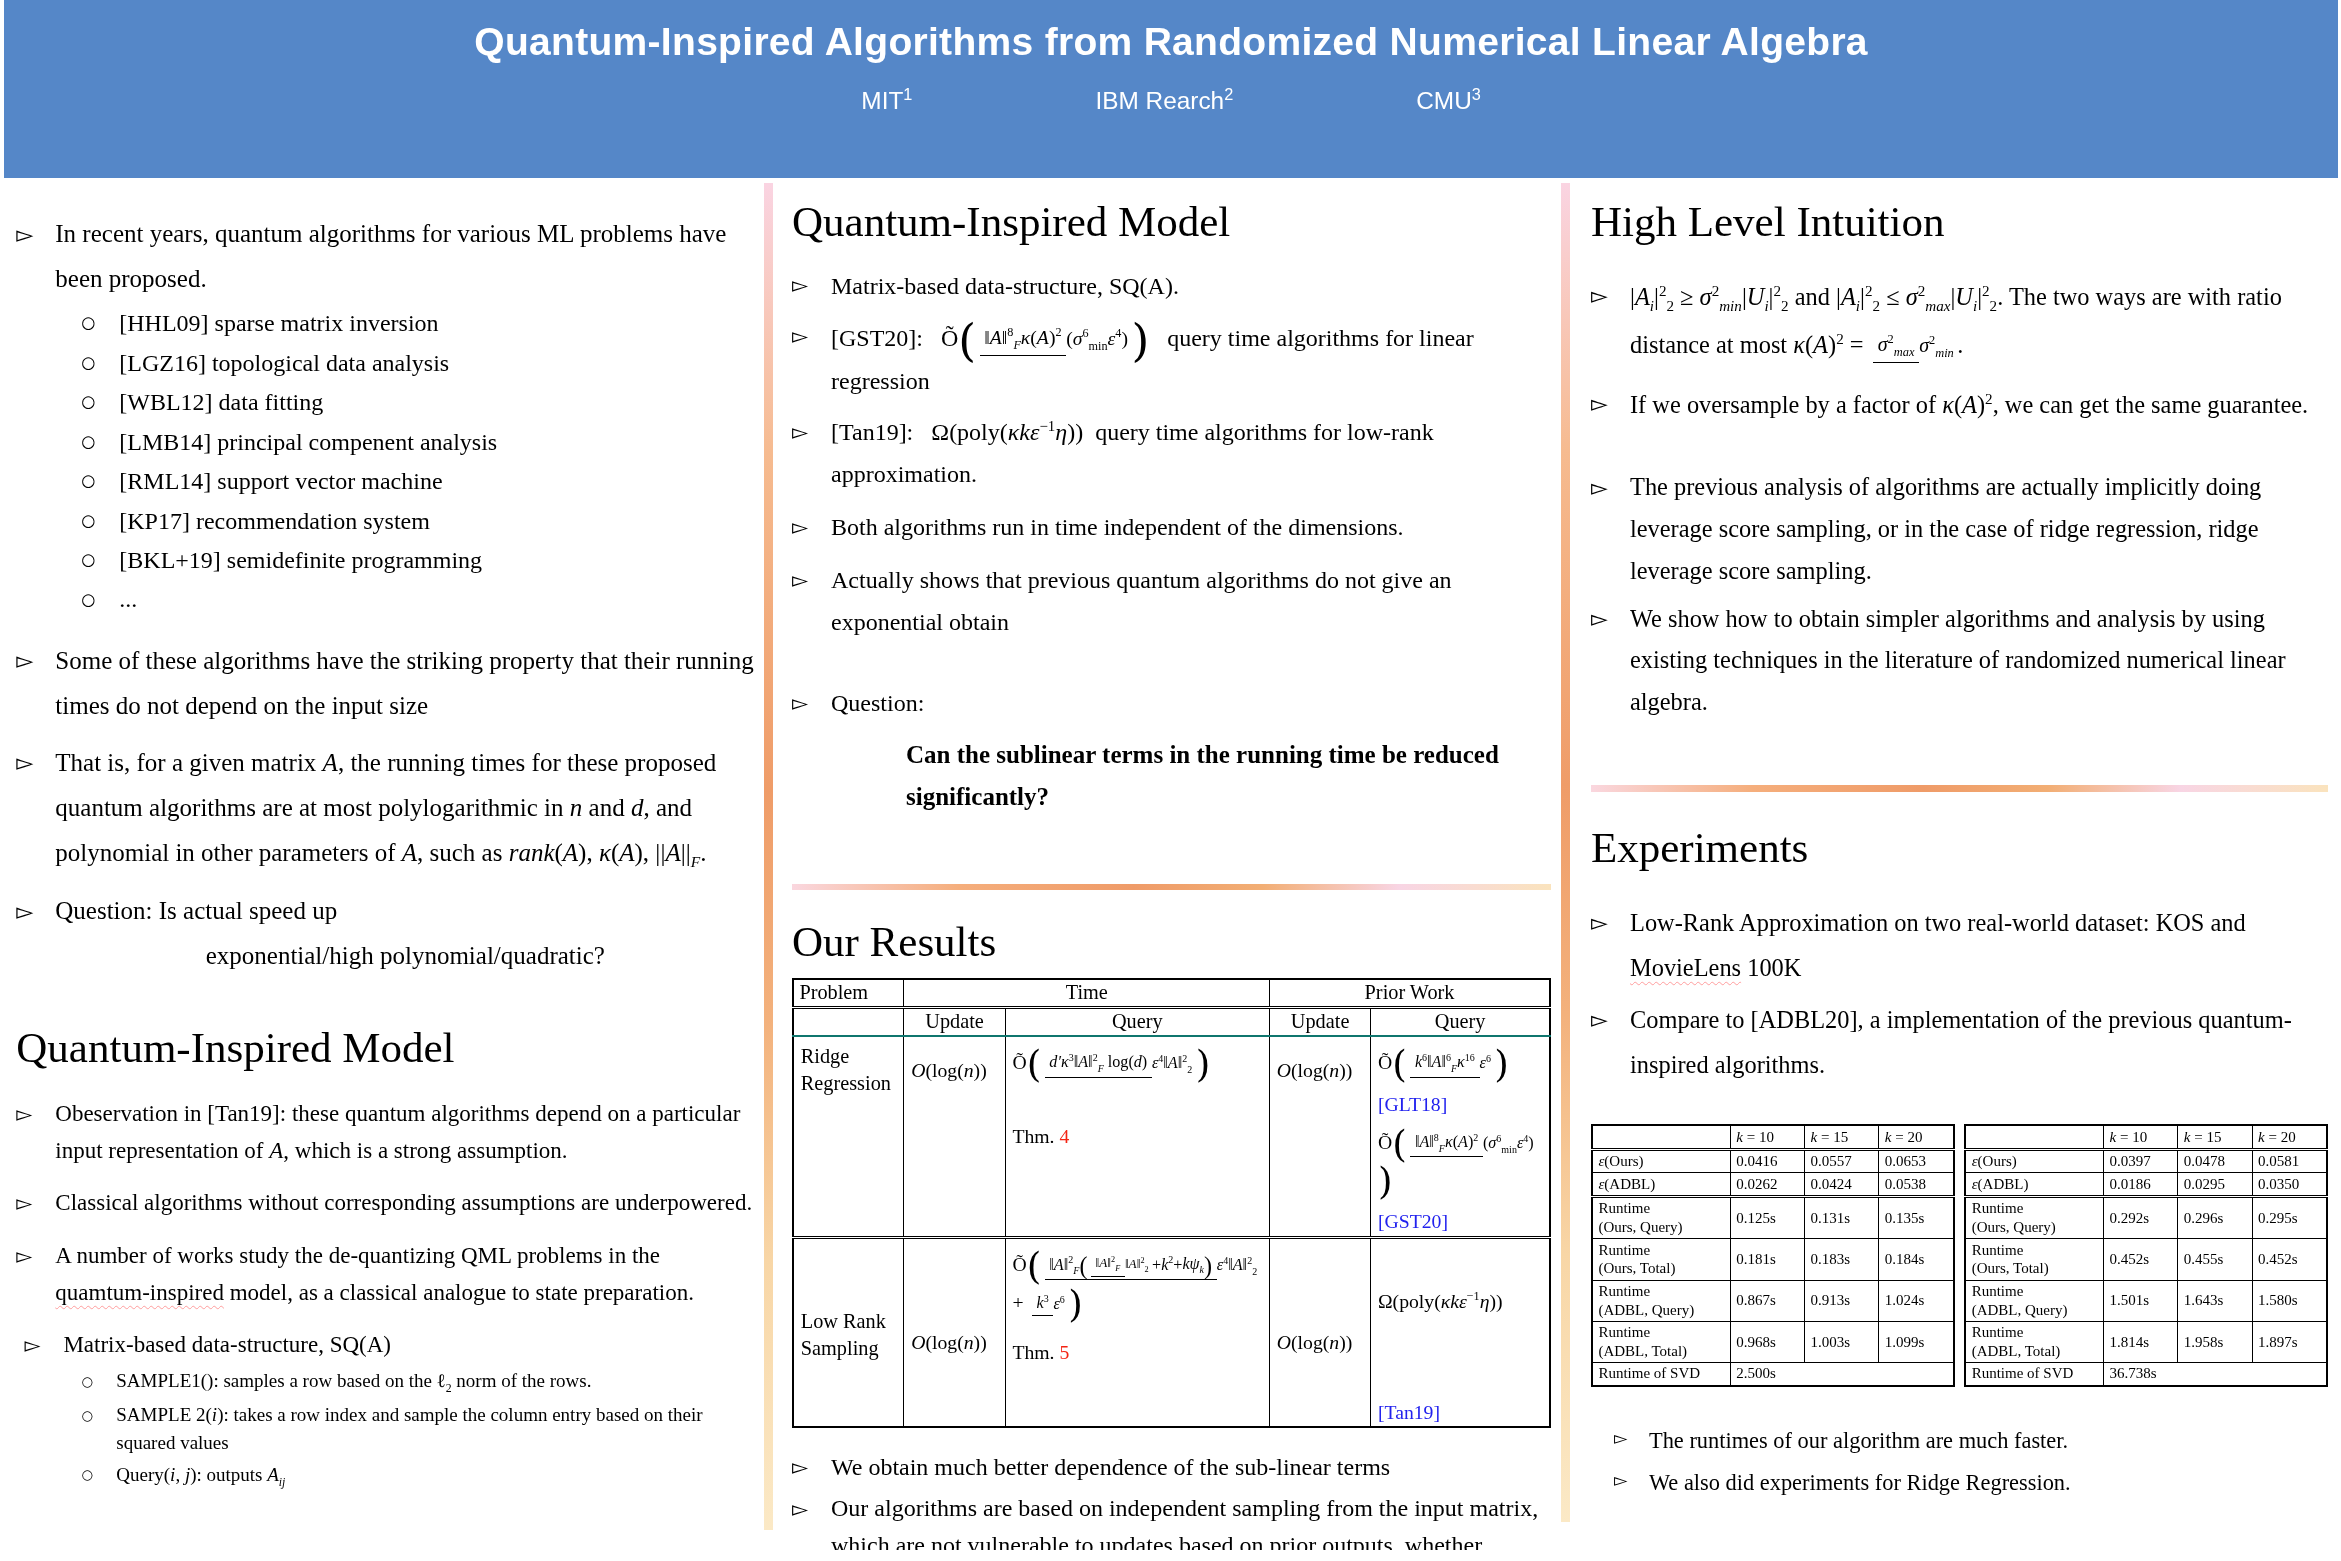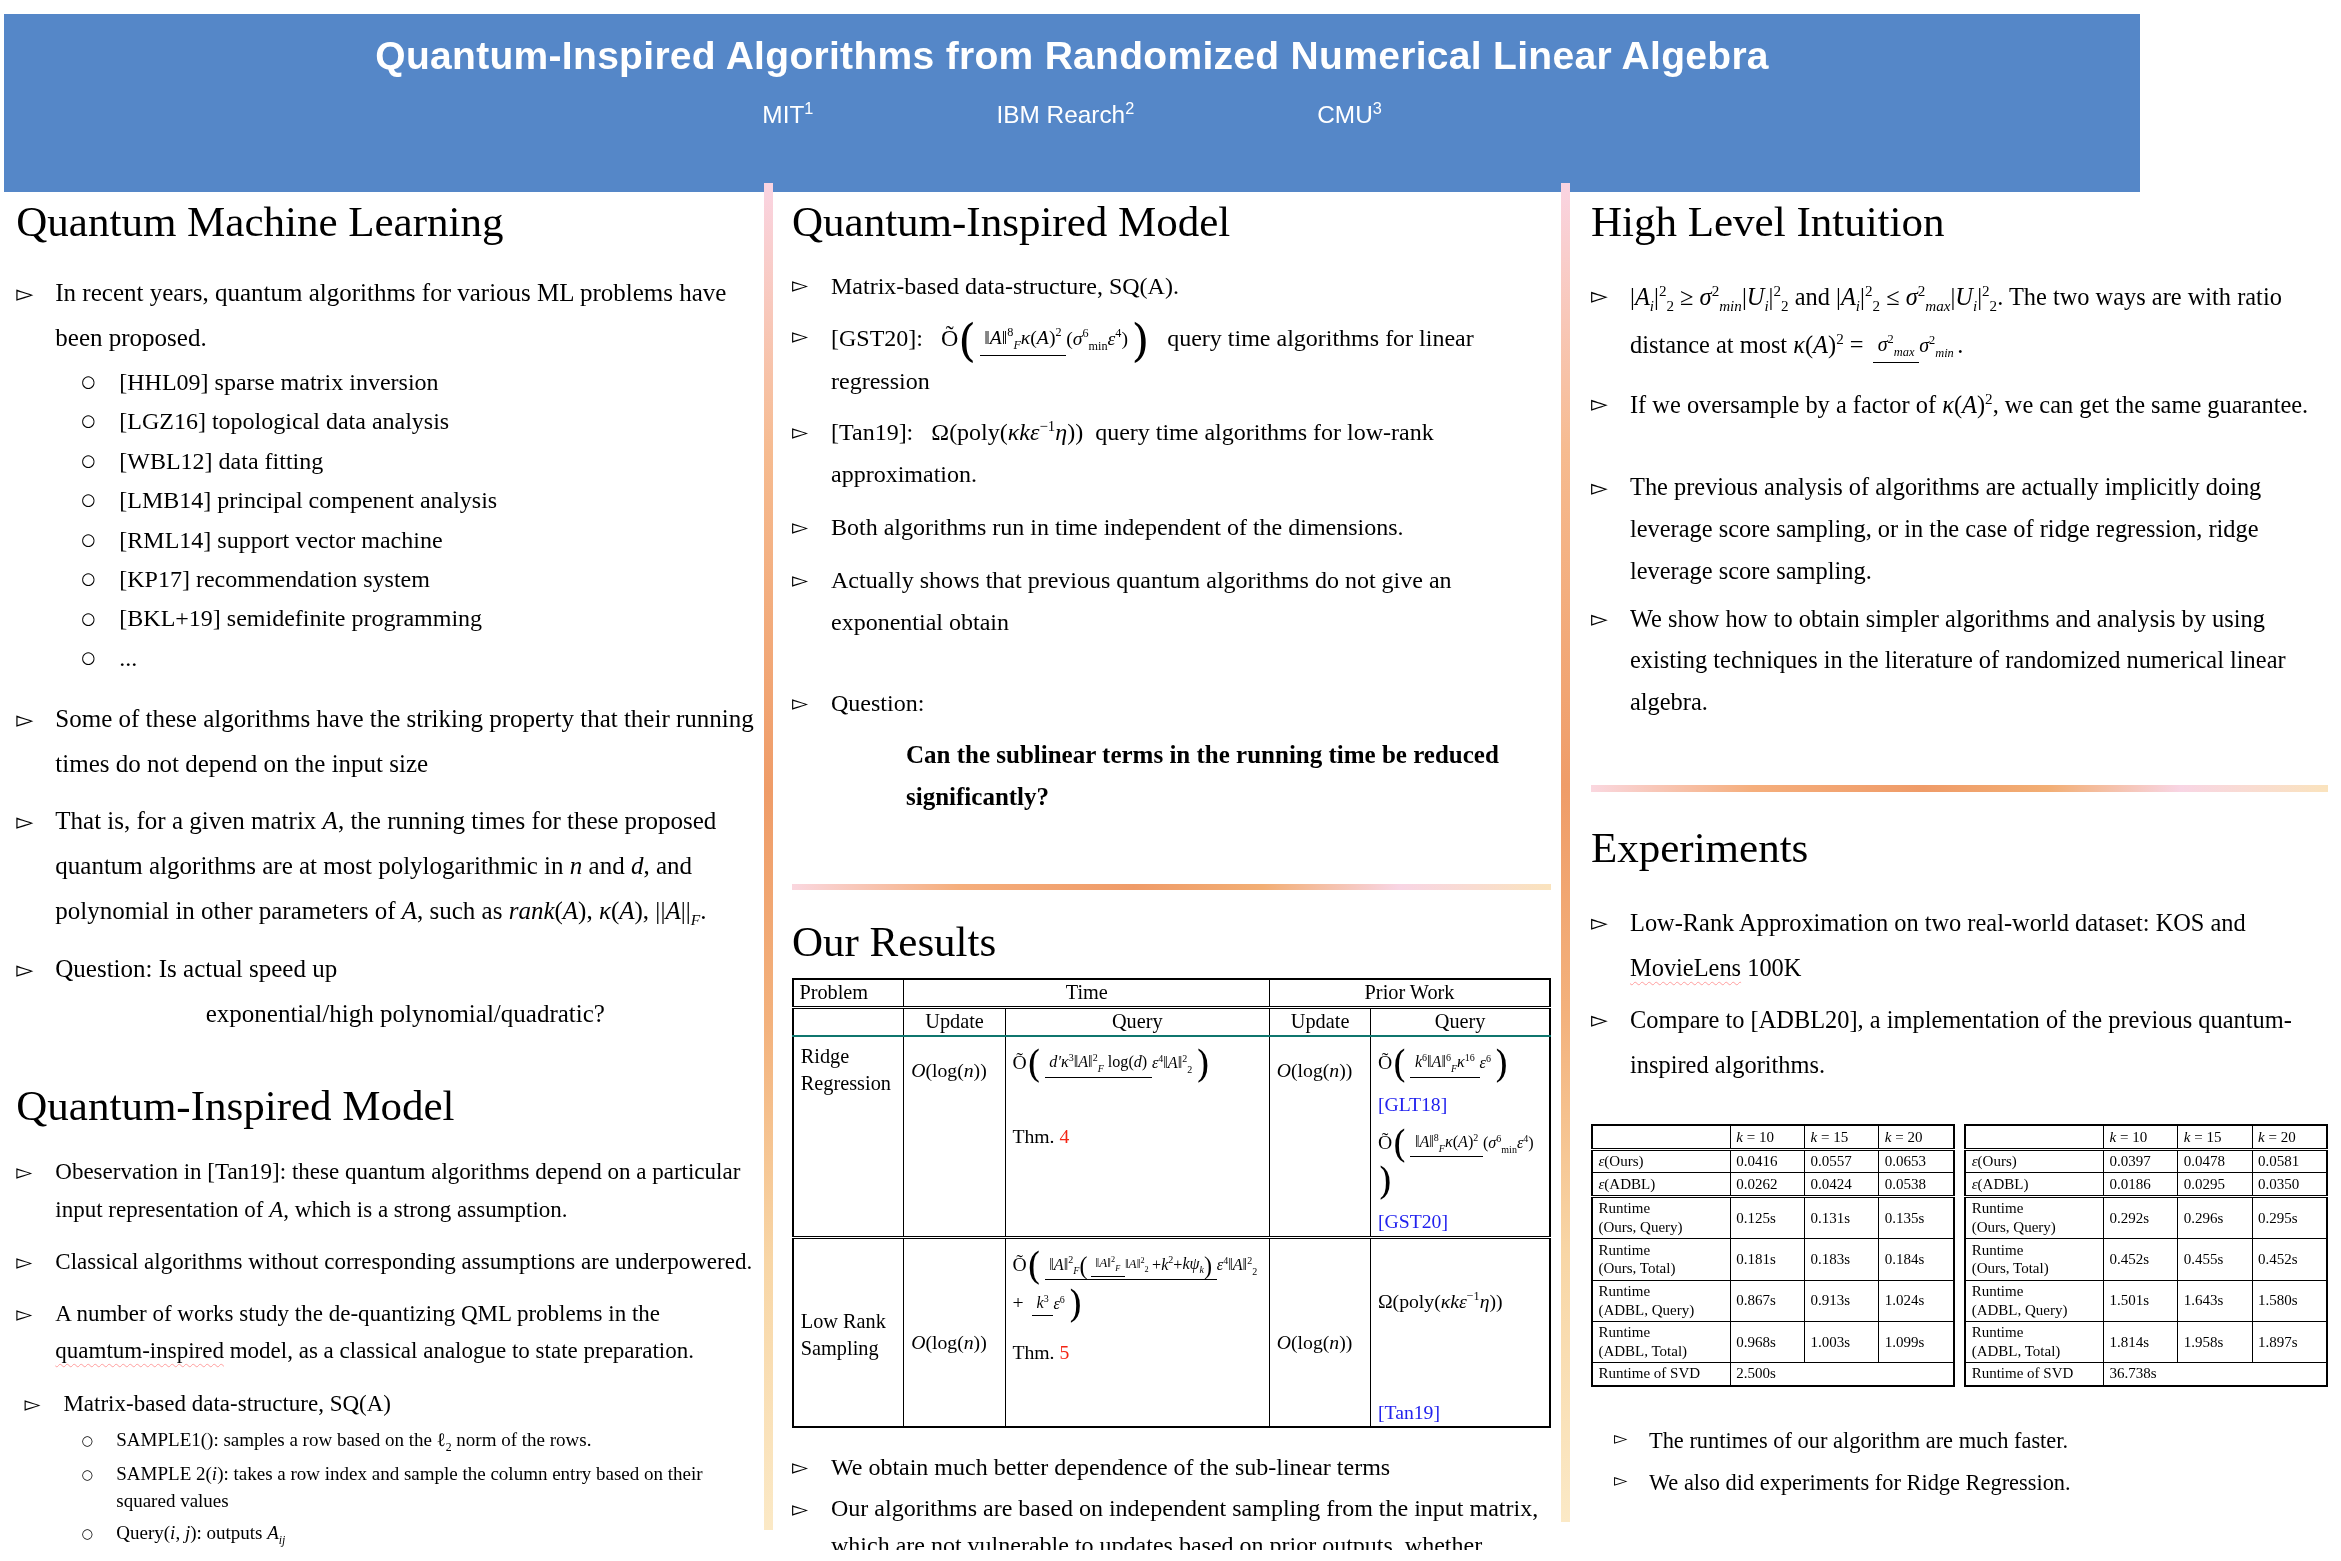--- a/index.html
+++ b/index.html
@@ -1,20 +1,20 @@
 <!DOCTYPE html>
 <html style="font-size:11px"><head>
 <meta charset="utf-8">
 <style>
   html,body{margin:0;padding:0;background:#ffffff;}
   #poster{position:relative;width:2342px;height:1561px;background:#ffffff;overflow:hidden;
           font-family:"Liberation Serif","DejaVu Serif",serif;color:#000;}
 
   
-  #hdr{position:absolute;left:4.1px;top:14px;width:2136px;height:178px;background:#5587c8;
+  #hdr{position:absolute;left:4.1px;top:0;width:2334px;height:178px;background:#5587c8;
        color:#fff;font-family:"Liberation Sans","DejaVu Sans",sans-serif;}
   #hdr .title{text-align:center;font-size:39px;font-weight:bold;padding-top:20.3px;letter-spacing:0.3px;}
   .authors{display:flex;justify-content:center;gap:88px;font-size:24.4px;margin-top:27px;}
   .affils{display:flex;justify-content:center;gap:183px;font-size:24.4px;margin-top:20.3px;}
   .authors sup,.affils sup{font-size:16.3px;}
 
   
   .col{position:absolute;top:187px;overflow:hidden;}
   #colL{left:16.3px;width:739px;height:1363px;}
   #colM{left:792px;width:759px;height:1363px;}
@@ -104,21 +104,20 @@
       <span>MIT<sup>1</sup></span>
       <span>IBM Rearch<sup>2</sup></span>
       <span>CMU<sup>3</sup></span>
     </div>
   </div>
 
   <div class="vdiv" id="vdiv1"></div>
   <div class="vdiv" id="vdiv2"></div>
 
   <div class="col" id="colL">
-    <div class="h2">Quantum Machine Learning</div>
 
     <div class="b b1L" style="margin-top:24.4px;">
       <span class="mk">▻</span>
       <span class="tx">In recent years, quantum algorithms for various ML problems have been proposed.</span>
     </div>
     <div class="b b2L">
         <span class="mk">○</span>
         <span class="tx">[HHL09] sparse matrix inversion</span>
       </div>
     <div class="b b2L">

